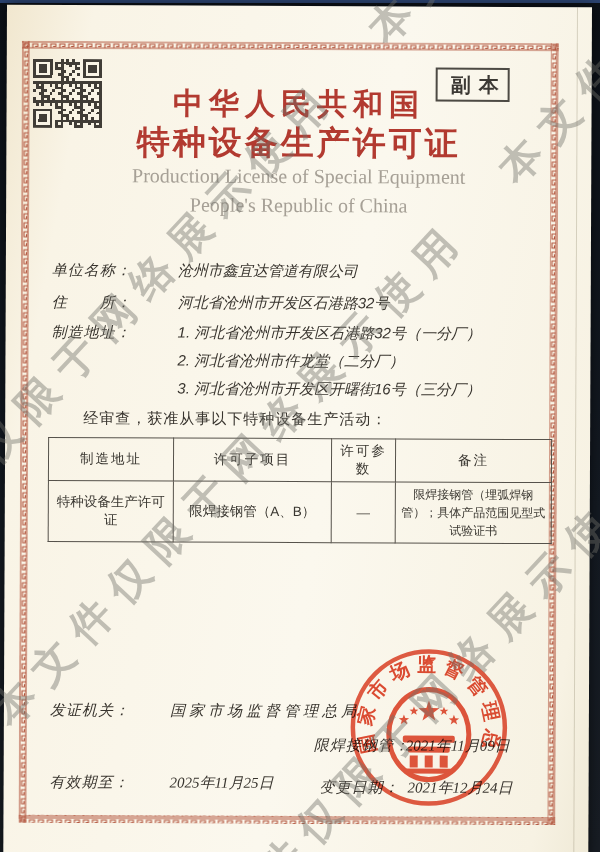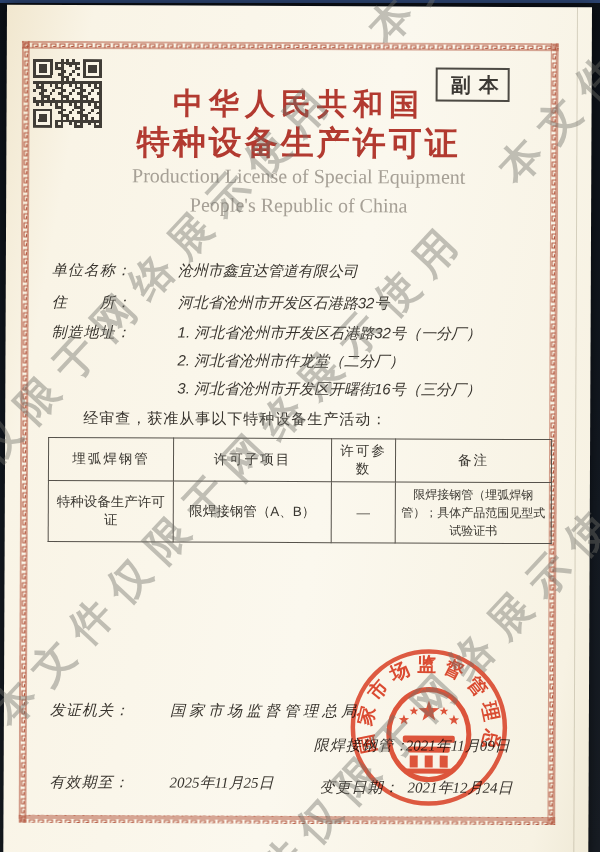--- a/index.html
+++ b/index.html
@@ -363,21 +363,21 @@
 
     <table class="lic">
       <colgroup>
           <col class="c1">
           <col class="c2">
           <col class="c3">
           <col class="c4">
         </colgroup>
       <tbody>
           <tr>
-        <th>埋弧焊钢管</th>
+        <th>制造地址</th>
         <th>许可子项目</th>
         <th>许可参数</th>
         <th>备注</th>
       </tr>
       <tr>
         <td>特种设备生产许可证</td>
         <td>限焊接钢管（A、B）</td>
         <td>—</td>
         <td class="remark">限焊接钢管（埋弧焊钢管）；具体产品范围见型式试验证书</td>
       </tr>

